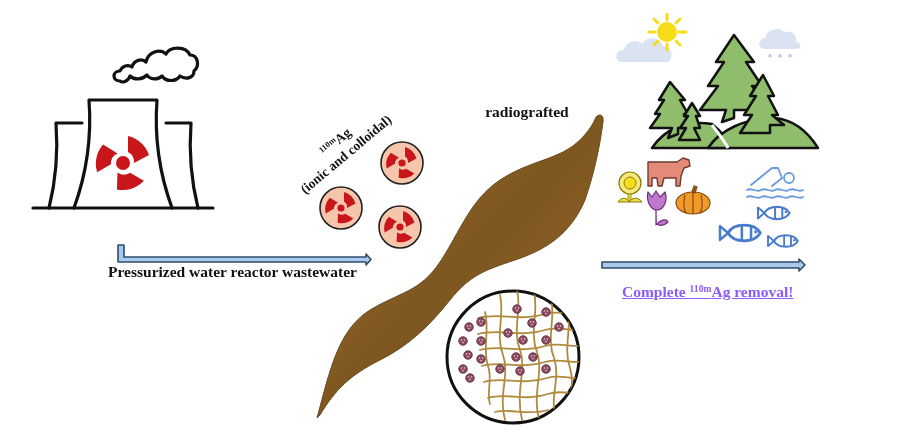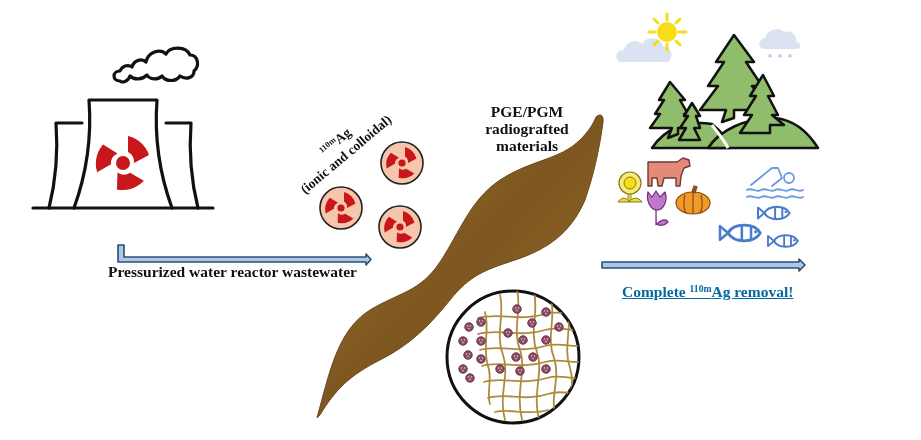--- a/index.html
+++ b/index.html
@@ -5,21 +5,21 @@
   html, body { margin: 0; padding: 0; background: #ffffff; }
   body { width: 921px; height: 440px; position: relative; overflow: hidden;
          font-family: "Liberation Serif", serif; }
   .abs { position: absolute; }
   svg { position: absolute; overflow: visible; }
   .lbl-bold { font-family: "Liberation Serif", serif; font-weight: bold; color: #111; }
   #label-wastewater { left: 108px; top: 263px; font-size: 15.5px; white-space: nowrap; }
   #label-material { left: 468px; top: 103px; width: 118px; text-align: center; font-size: 15.5px; line-height: 17px; }
   #label-ag { left: 255px; top: 130px; width: 170px; font-size: 13.5px; line-height: 16px;
               transform: rotate(-40deg); transform-origin: 50% 50%; text-align: center; }
-  #label-removal { left: 622px; top: 283px; font-size: 15.5px; color: #0369a1;
+  #label-removal { left: 622px; top: 283px; font-size: 15.5px; color: #8b5cf6;
                    text-decoration: underline; white-space: nowrap; }
   sup { font-size: 0.62em; vertical-align: 0.55em; }
 </style>
 </head>
 <body>
 
 <svg width="921" height="440" style="left:0;top:0;">
   <g fill="none" stroke="#111" stroke-width="3.2" stroke-linecap="round" stroke-linejoin="round">
 
     <path d="M120,81 C112,81 112,71 120,71 C122,66 128,64 132,67 C134,60 142,58 146,62 C148,52 160,48 166,54 C170,46 186,46 190,55 C198,55 200,66 194,71 C194,78 186,80 180,76 C176,82 166,82 162,76 C158,80 150,80 147,75 C142,80 134,80 130,76 C128,82 122,83 120,81 Z"></path>
@@ -83,23 +83,21 @@
            C590,130 594,122 596,117
            C600,113 604,115 603,122
            C598,160 590,185 585,200
            C570,235 545,250 515,260
            C485,270 470,275 450,300
            C430,325 410,345 380,360
            C350,375 335,390 320,415 Z" fill="url(#brownGrad)" stroke="#6b4a1c" stroke-width="1"></path>
 </svg>
 
 <div id="label-material" class="abs lbl-bold">
-  <div>PGE/PGM</div>
   <div>radiografted</div>
-  <div>materials</div>
 </div>
 
 <svg width="921" height="440" style="left:0;top:0;">
   <defs>
     <clipPath id="circClip">
         <circle cx="513" cy="357" r="66"></circle>
       </clipPath>
     <g id="ag-dot">
       <circle r="4.3" fill="#8a4a60" stroke="#5e2c3d" stroke-width="0.8"></circle>
       <circle cx="-1.5" cy="-1" r="0.8" fill="#e8c8d0"></circle>

